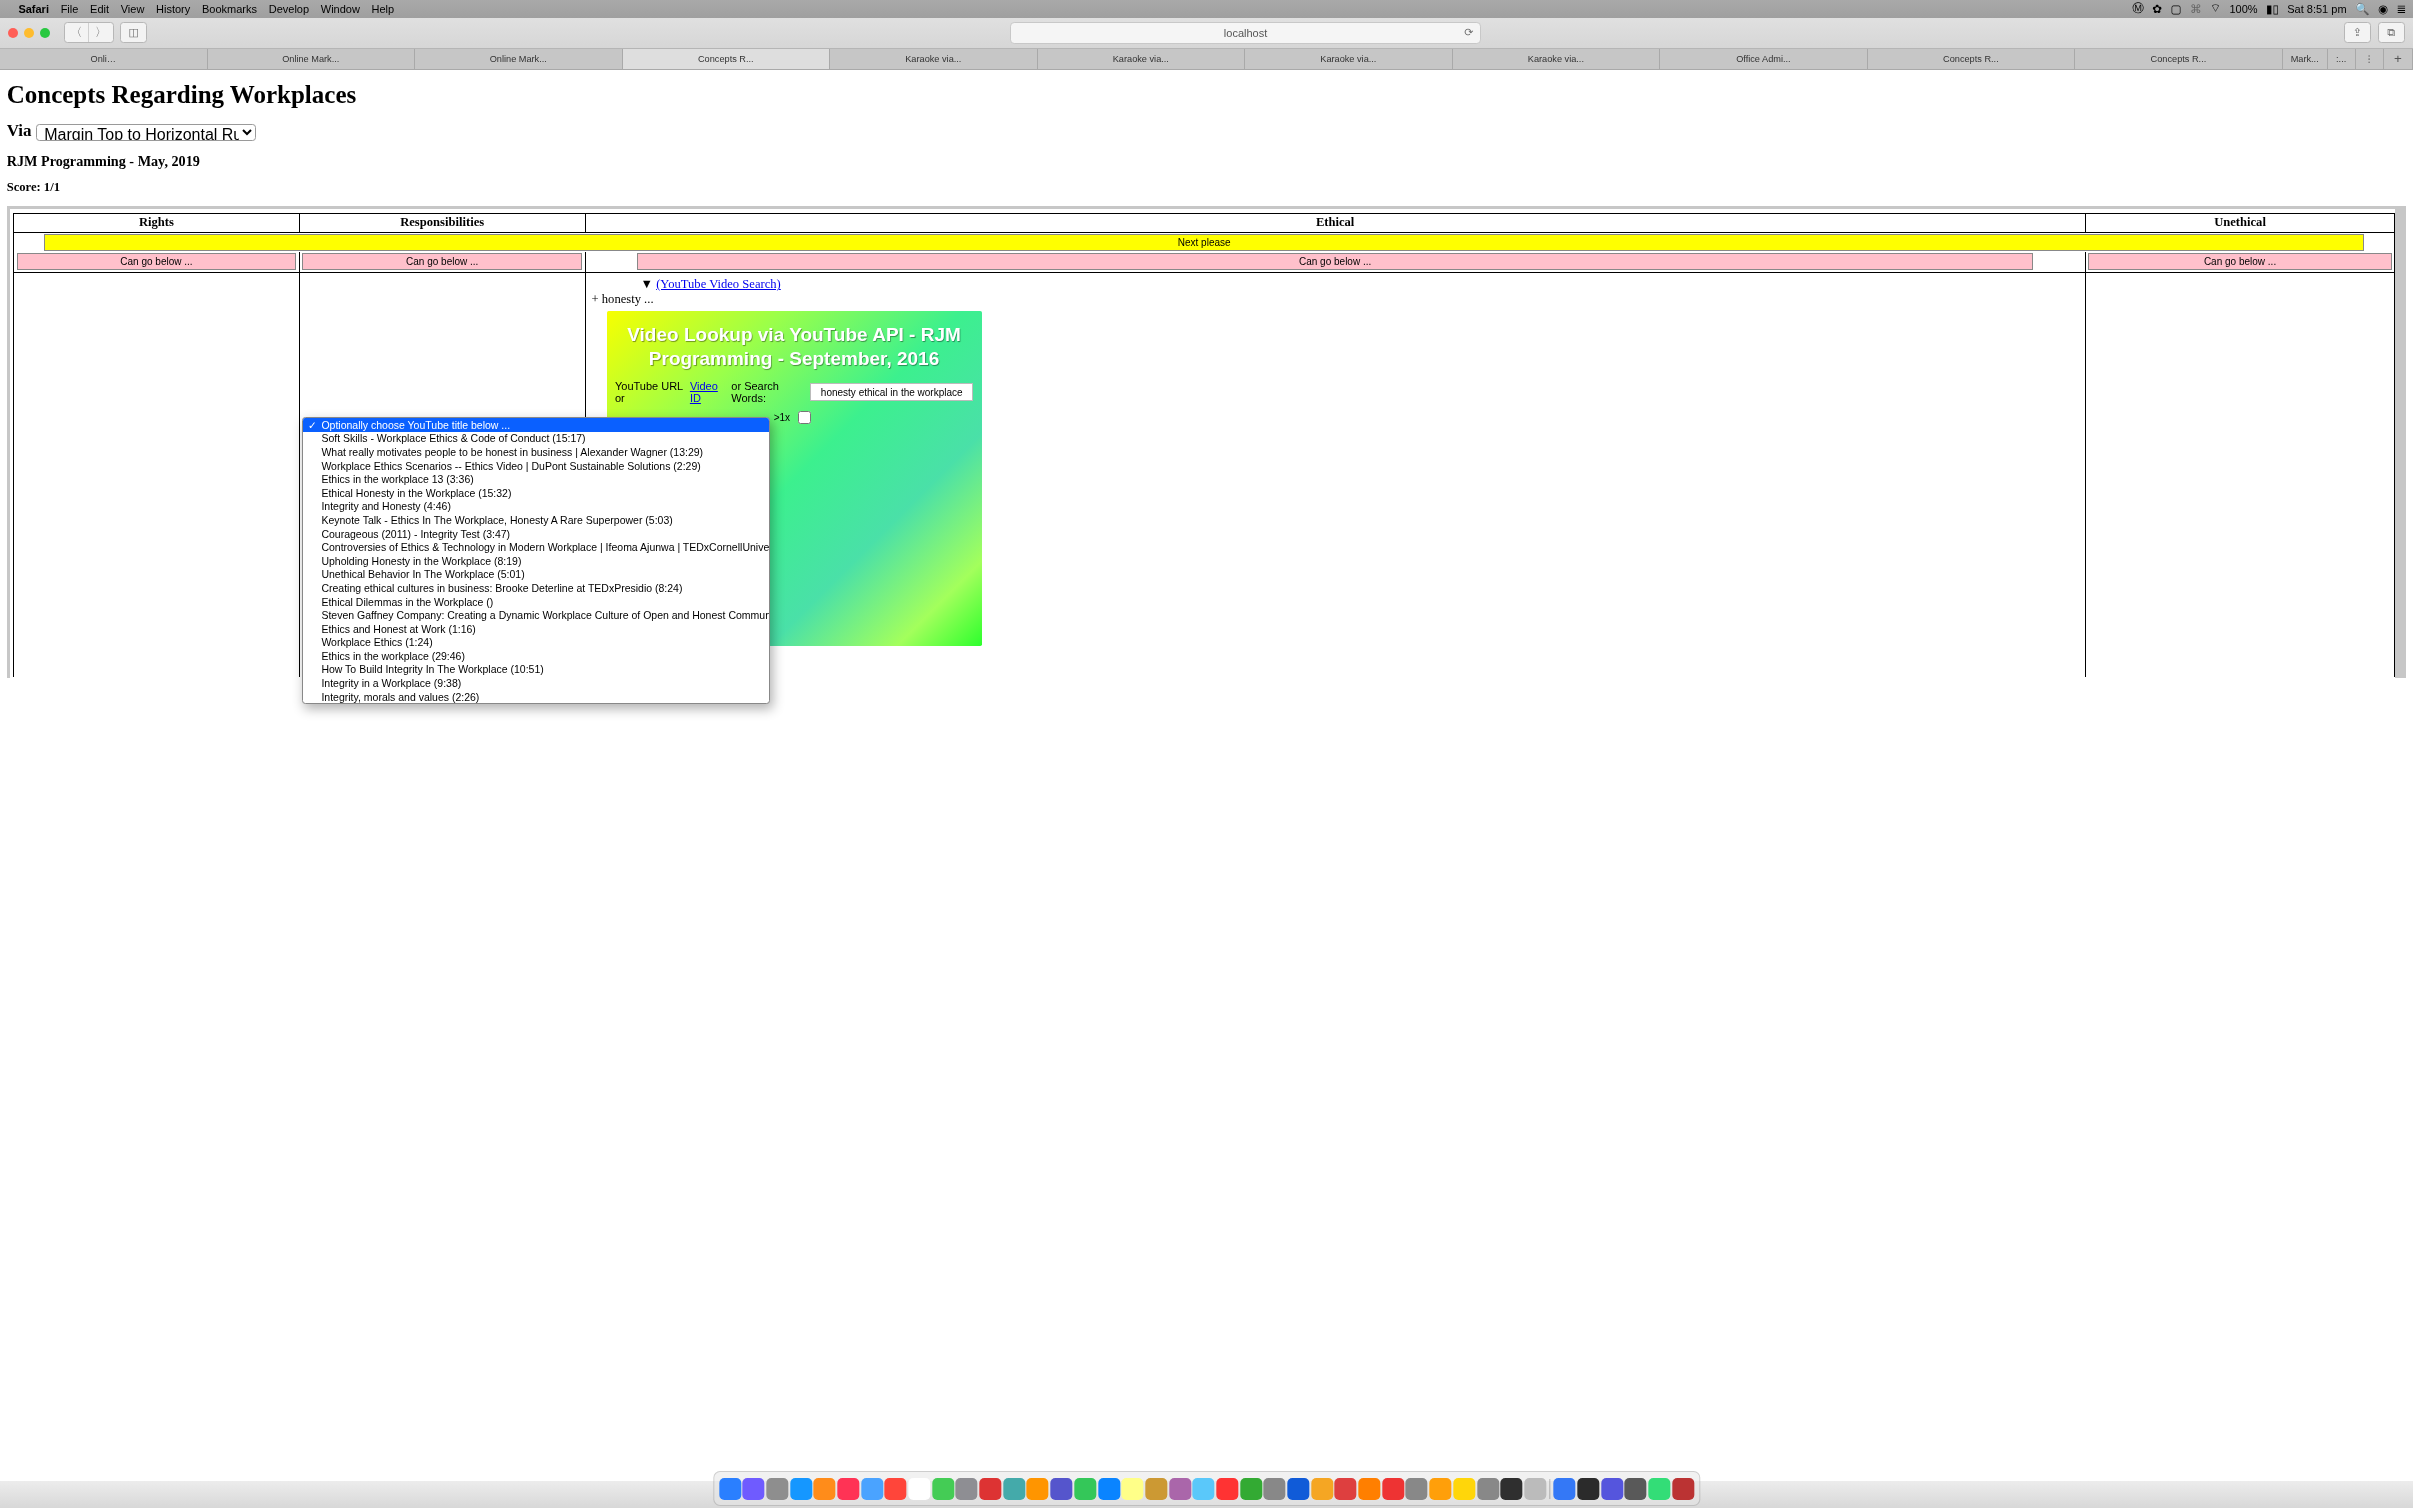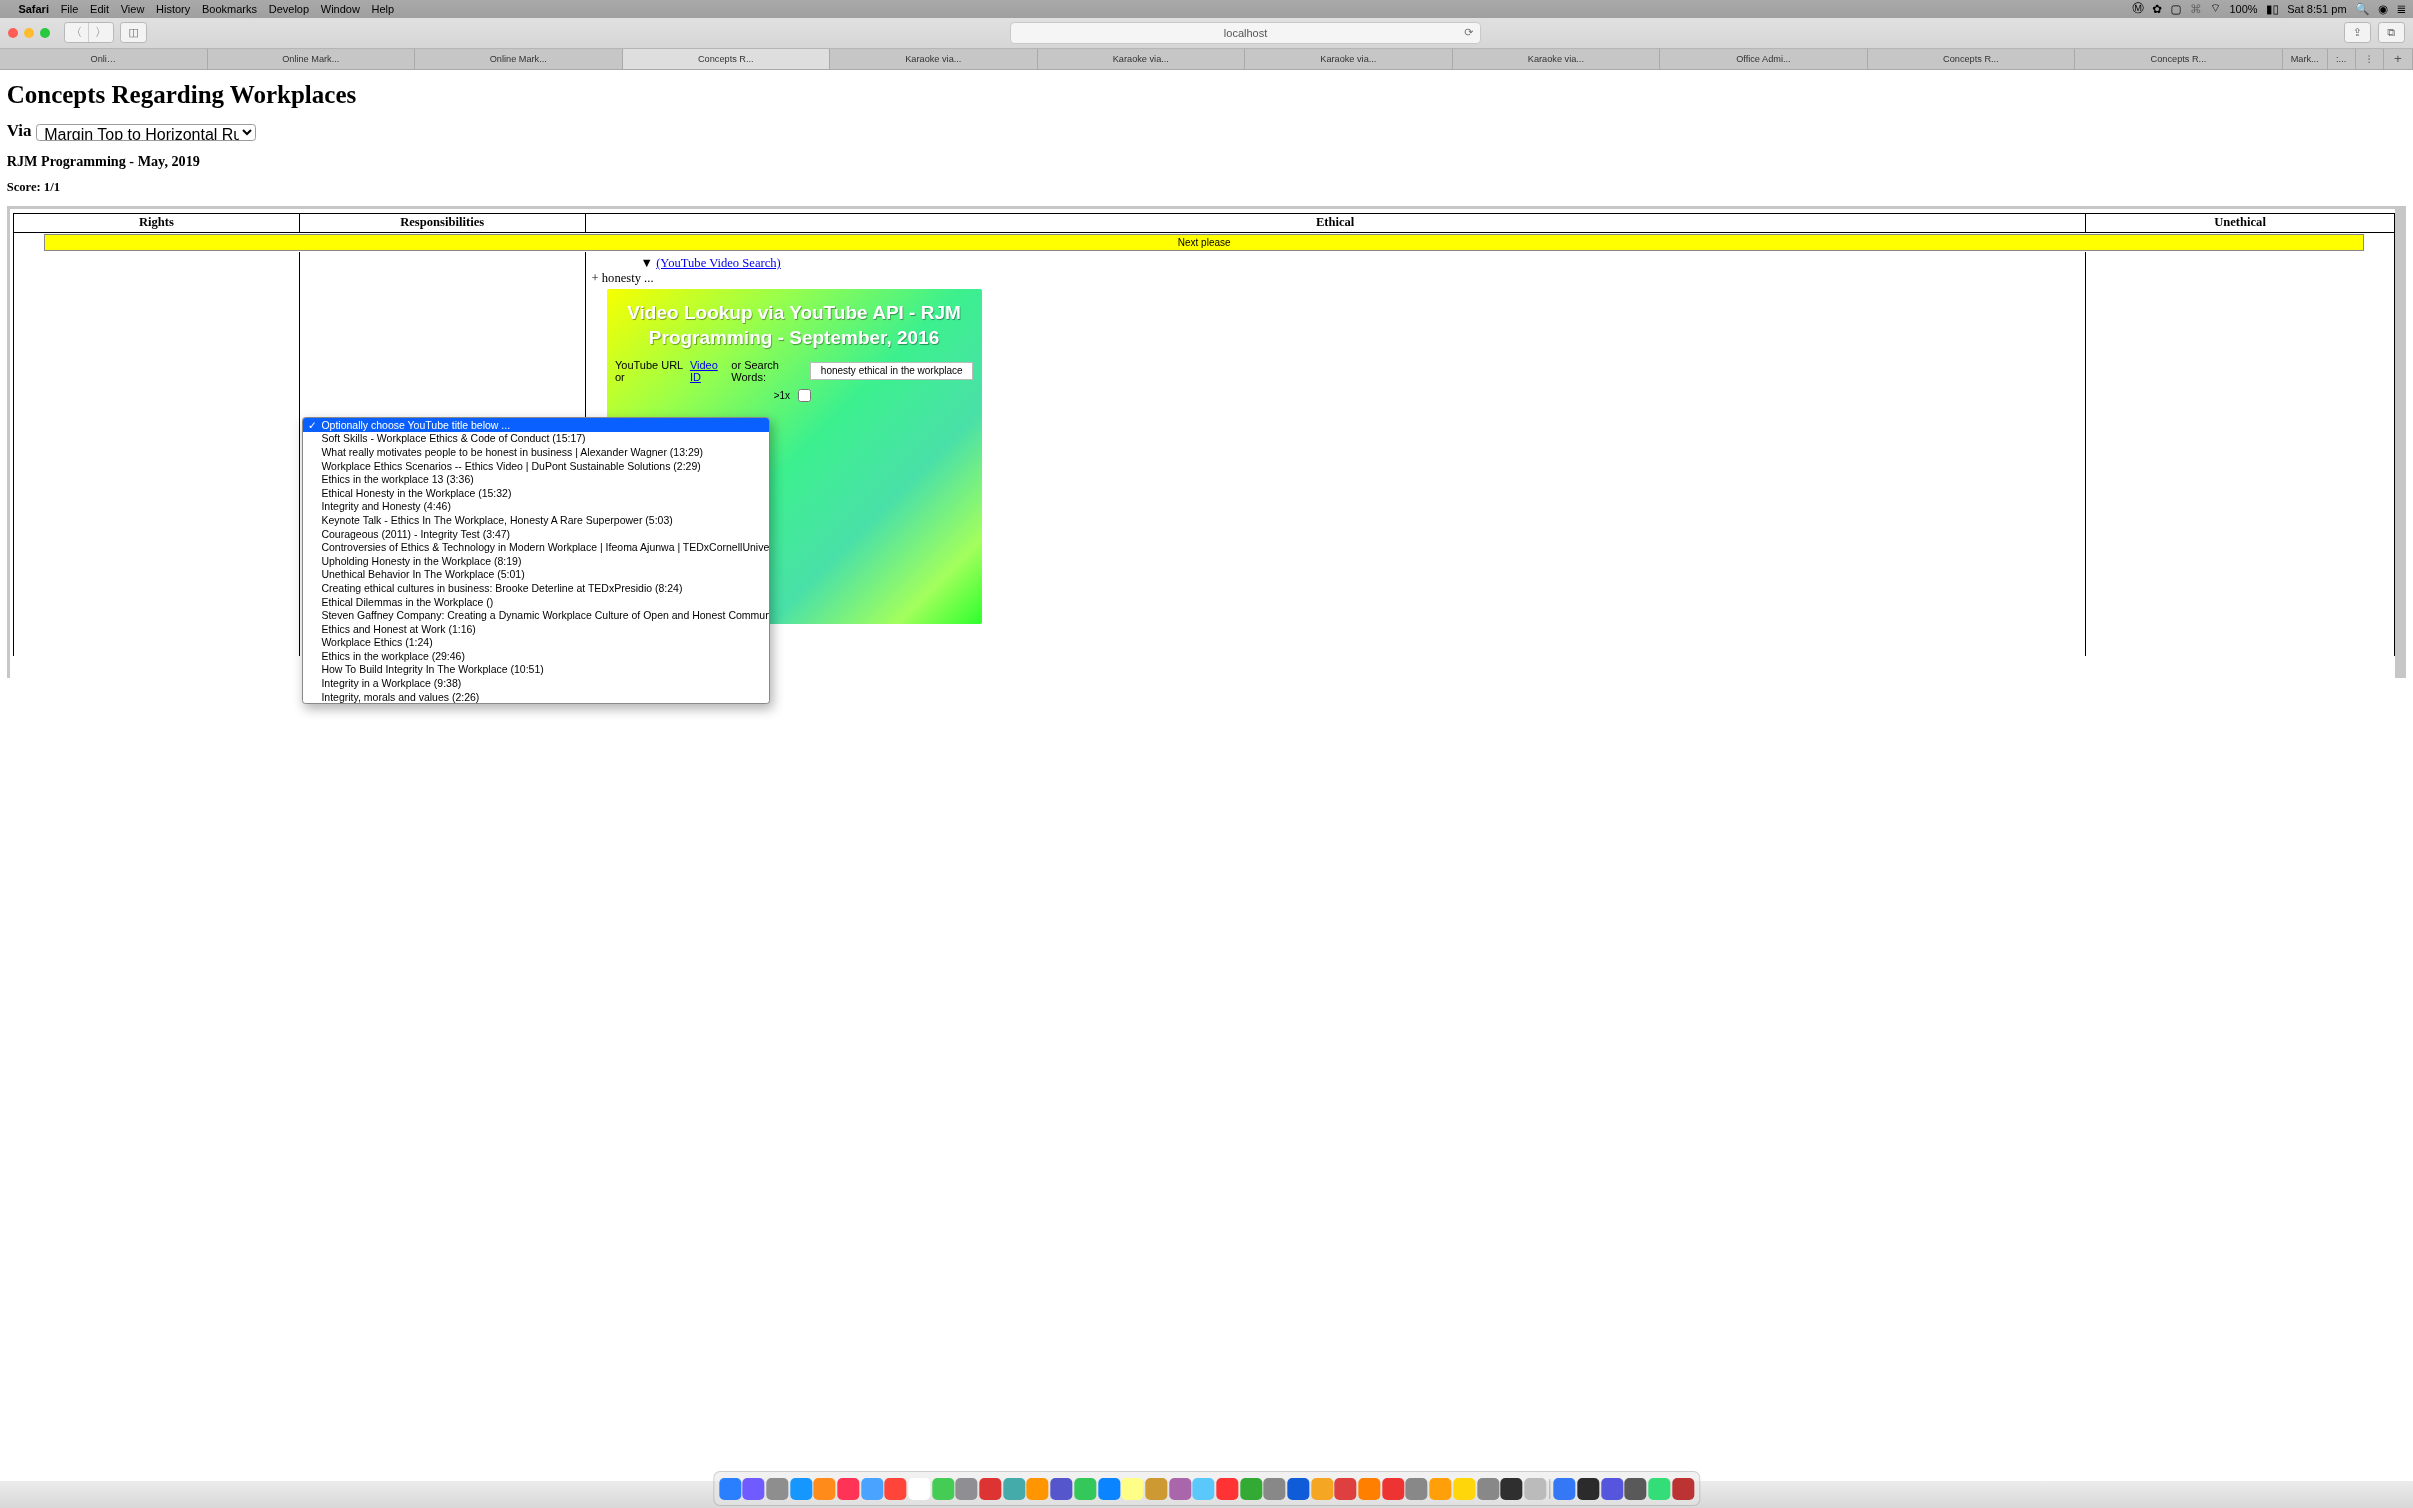--- a/index.html
+++ b/index.html
@@ -174,20 +174,36 @@
         <th>Responsibilities</th>
         <th>Ethical</th>
         <th>Unethical</th>
       </tr>
       <tr class="nextrow">
         <td colspan="4" class="cellpad" style="border-left:0.8px solid #000;border-right:0.8px solid #000;">
           <div style="padding:0 28.5px;">
             <div class="nextbtn">Next please</div>
           </div>
         </td>
+      </tr>
+      <tr class="below-row">
+        <td class="colsep cellpad" style="border-left:0.8px solid #000;">
+                <div class="cgbtn">Can go below ...</div>
+              </td>
+        <td class="colsep cellpad">
+                <div class="cgbtn">Can go below ...</div>
+              </td>
+        <td class="colsep cellpad">
+                <div style="padding:0 49px 0 49px;">
+                  <div class="cgbtn">Can go below ...</div>
+                </div>
+              </td>
+        <td class="cellpad" style="border-right:0.8px solid #000;">
+                <div class="cgbtn">Can go below ...</div>
+              </td>
       </tr>
       <tr>
         <td class="colsep" style="border-left:0.8px solid #000;height:402px;vertical-align:top;"></td>
         <td class="colsep"></td>
         <td class="colsep" style="vertical-align:top;">
           <div class="ethcontent">
             <div style="padding-left:49px;">
               <span class="tri">▼ </span><a href="#" class="yts">(YouTube Video Search)</a>
             </div>
             <div>+ honesty ...</div>

